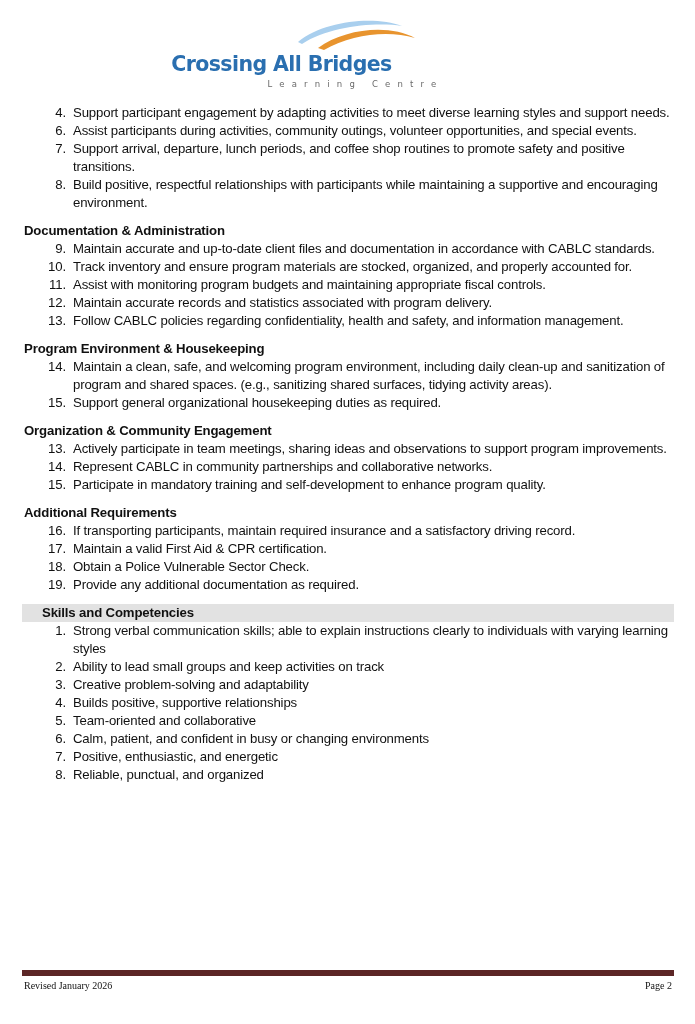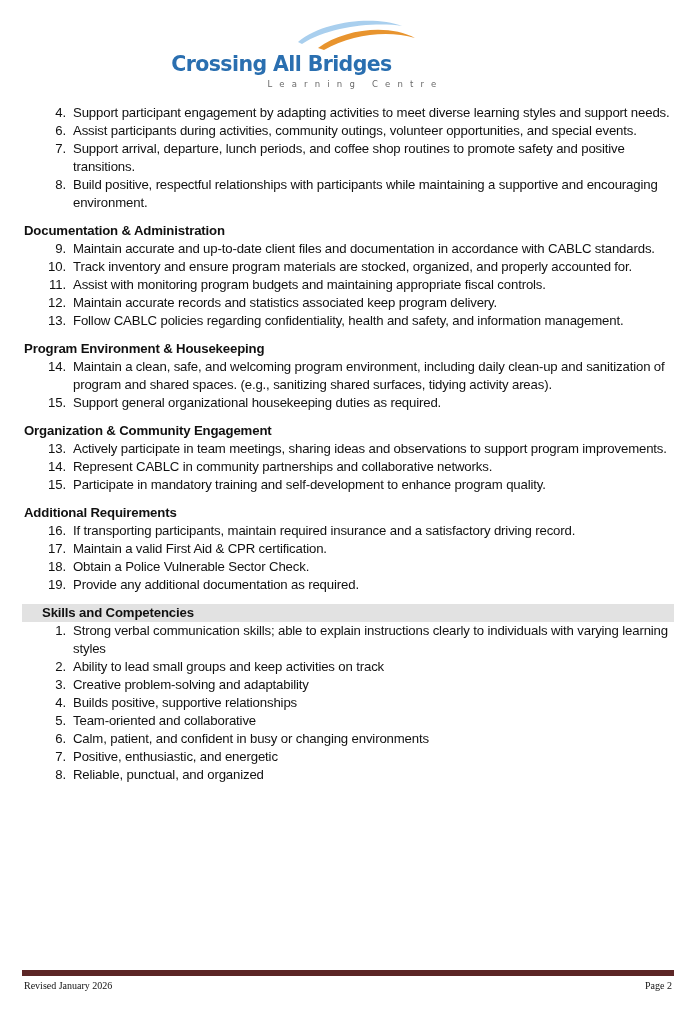--- a/index.html
+++ b/index.html
@@ -64,21 +64,21 @@
     <li><span class="num">7.</span><span>Support arrival, departure, lunch periods, and coffee shop routines to promote safety and positive transitions.</span></li>
     <li><span class="num">8.</span><span>Build positive, respectful relationships with participants while maintaining a supportive and encouraging environment.</span></li>
   </ol>
 
   <div class="section">
     <div class="section-heading">Documentation &amp; Administration</div>
     <ol class="items">
       <li><span class="num">9.</span><span>Maintain accurate and up-to-date client files and documentation in accordance with CABLC standards.</span></li>
       <li><span class="num">10.</span><span>Track inventory and ensure program materials are stocked, organized, and properly accounted for.</span></li>
       <li><span class="num">11.</span><span>Assist with monitoring program budgets and maintaining appropriate fiscal controls.</span></li>
-      <li><span class="num">12.</span><span>Maintain accurate records and statistics associated keep program delivery.</span></li>
+      <li><span class="num">12.</span><span>Maintain accurate records and statistics associated with program delivery.</span></li>
       <li><span class="num">13.</span><span>Follow CABLC policies regarding confidentiality, health and safety, and information management.</span></li>
     </ol>
   </div>
 
   <div class="section">
     <div class="section-heading">Program Environment &amp; Housekeeping</div>
     <ol class="items">
       <li><span class="num">14.</span><span>Maintain a clean, safe, and welcoming program environment, including daily clean-up and sanitization of program and shared spaces. (e.g., sanitizing shared surfaces, tidying activity areas).</span></li>
       <li><span class="num">15.</span><span>Support general organizational housekeeping duties as required.</span></li>
     </ol>

